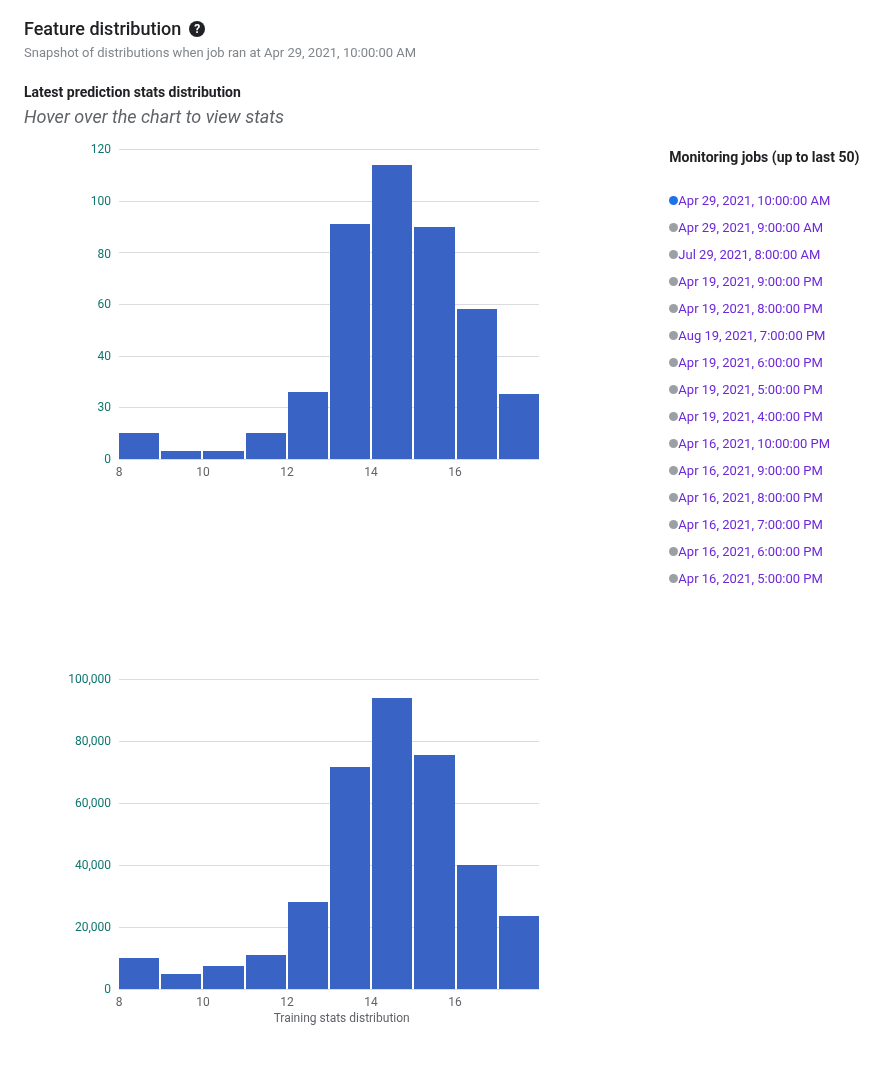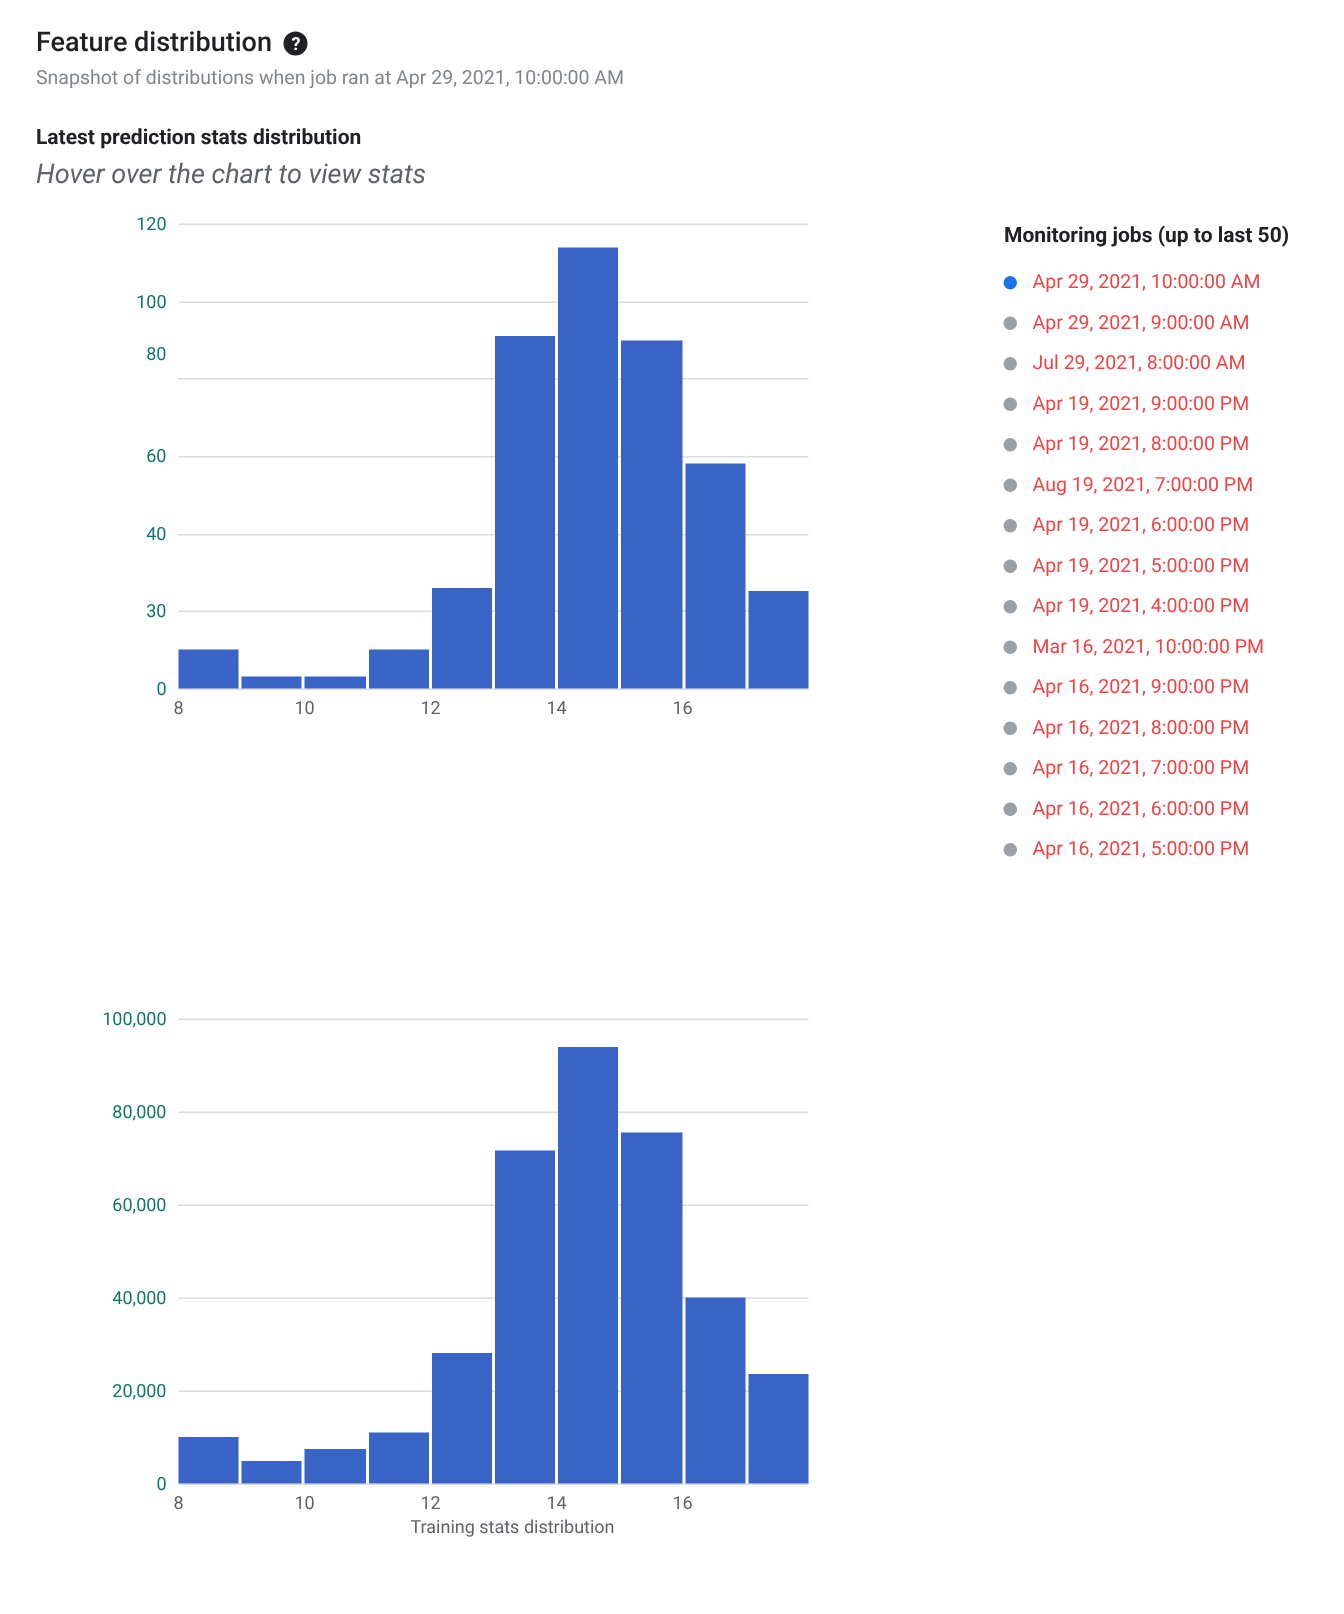--- a/index.html
+++ b/index.html
@@ -60,24 +60,24 @@
   .bar {
     flex: 1 1 0;
     background: #3963c5;
   }
   .x-axis-title {
     text-align: center; font-size: 12px; color: #5f6368;
     margin-top: 22px;
   }
   .chart-spacer { height: 220px; }
 
-  .jobs-title { font-size: 14px; font-weight: 700; color: #202124; margin-bottom: 10px; }
+  .jobs-title { font-size: 14px; font-weight: 700; color: #202124; margin-bottom: 22px; }
   .job-item {
-    display: flex; align-items: center; gap: 10px;
-    font-size: 13px; color: #ef4444;
+    display: flex; align-items: center; 
+    font-size: 13px; color: #6d28d9;
     padding: 6px 0;
     cursor: pointer;
   }
   .job-dot {
     width: 9px; height: 9px; border-radius: 50%;
     background: #9aa0a6; flex: none;
   }
   .job-dot.active { background: #1a73e8; }
 </style>
 </head>
@@ -99,21 +99,21 @@
         <div class="plot" id="plot-0">
             <div class="grid-line" style="top: 310px;"></div>
             <div class="y-tick-label" style="top: 310px;">0</div>
             <div class="grid-line" style="top: 258.333px;"></div>
             <div class="y-tick-label" style="top: 258.333px;">30</div>
             <div class="grid-line" style="top: 206.667px;"></div>
             <div class="y-tick-label" style="top: 206.667px;">40</div>
             <div class="grid-line" style="top: 155px;"></div>
             <div class="y-tick-label" style="top: 155px;">60</div>
             <div class="grid-line" style="top: 103.333px;"></div>
-            <div class="y-tick-label" style="top: 87px;">80</div>
+            <div class="y-tick-label" style="top: 105px;">80</div>
             <div class="grid-line" style="top: 51.6667px;"></div>
             <div class="y-tick-label" style="top: 51.6667px;">100</div>
             <div class="grid-line" style="top: 0px;"></div>
             <div class="y-tick-label" style="top: 0px;">120</div>
             <div class="bars">
               <div class="bar" style="height: 8.33333%; background: rgb(57, 99, 197);"></div>
               <div class="bar" style="height: 2.5%; background: rgb(57, 99, 197);"></div>
               <div class="bar" style="height: 2.5%; background: rgb(57, 99, 197);"></div>
               <div class="bar" style="height: 8.33333%; background: rgb(57, 99, 197);"></div>
               <div class="bar" style="height: 21.6667%; background: rgb(57, 99, 197);"></div>
@@ -203,21 +203,21 @@
           <div class="job-item">
             <div class="job-dot"></div>
             <div>Apr 19, 2021, 5:00:00 PM</div>
           </div>
           <div class="job-item">
             <div class="job-dot"></div>
             <div>Apr 19, 2021, 4:00:00 PM</div>
           </div>
           <div class="job-item">
             <div class="job-dot"></div>
-            <div>Mar 16, 2021, 10:00:00 PM</div>
+            <div>Apr 16, 2021, 10:00:00 PM</div>
           </div>
           <div class="job-item">
             <div class="job-dot"></div>
             <div>Apr 16, 2021, 9:00:00 PM</div>
           </div>
           <div class="job-item">
             <div class="job-dot"></div>
             <div>Apr 16, 2021, 8:00:00 PM</div>
           </div>
           <div class="job-item">

